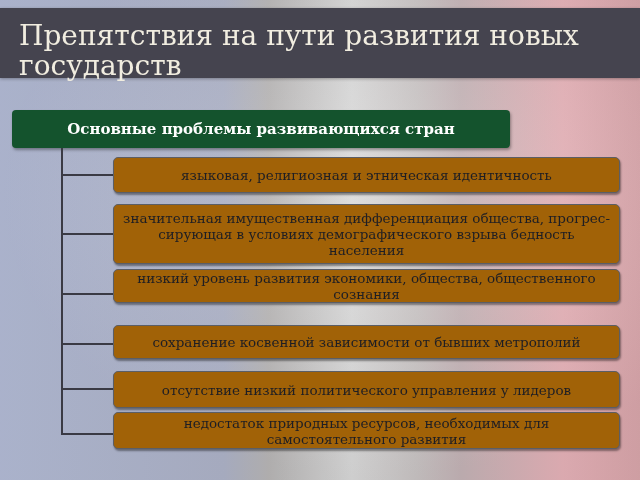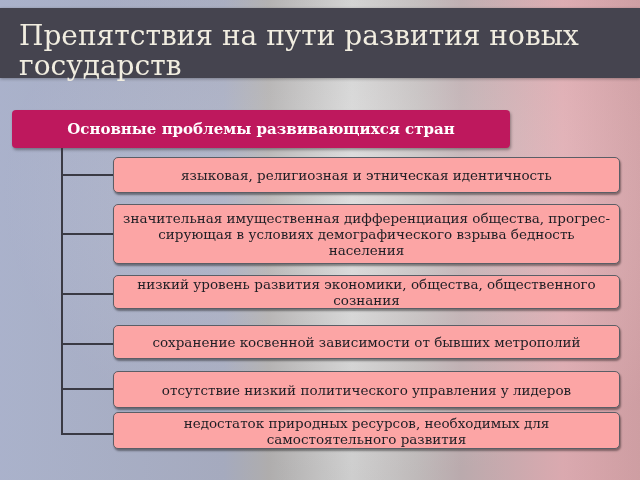--- a/index.html
+++ b/index.html
@@ -17,35 +17,35 @@
     background:#45444f;
     box-shadow: 0 1px 3px rgba(0,0,0,0.3);
   }
   .title-text {
     position:absolute; left:19px; top:13px; width:600px;
     color:#f1ede0; font-size:28px; line-height:30px;
     font-family: "DejaVu Serif", serif;
   }
   .heading-box {
     position:absolute; left:12px; top:110px; width:498px; height:38px;
-    background:#be185d; border-radius:4px;
+    background:#14532d; border-radius:4px;
     box-shadow: 1px 2px 3px rgba(0,0,0,0.35);
     display:flex; align-items:center; justify-content:center;
     color:#ffffff; font-weight:bold; font-size:15px;
   }
   .vline {
     position:absolute; left:61px; top:148px; width:2px; height:286px;
     background:#3a3a44;
   }
   .hline {
     position:absolute; left:61px; width:52px; height:2px; background:#3a3a44;
   }
   .item {
     position:absolute; left:113px; width:507px;
-    background:#fca5a5; border:1px solid #5b5e66; border-radius:5px;
+    background:#a16207; border:1px solid #5b5e66; border-radius:5px;
     box-shadow: 1px 2px 2px rgba(0,0,0,0.4);
     display:flex; align-items:center; justify-content:center;
     text-align:center; color:#1e1e24; font-size:13.5px; line-height:16px;
     padding:16px 8px; box-sizing:border-box;
   }
 </style>
 </head>
 <body>
 
 <div class="bg-shade"></div>
@@ -62,21 +62,21 @@
 <div class="item" style="top:157px;height:36px">
   <span>языковая, религиозная и этническая идентичность</span>
 </div>
 
 <div class="hline" style="top:233px"></div>
 <div class="item" style="top:204px;height:60px">
   <span>значительная имущественная дифференциация общества, прогрес-сирующая в условиях демографического взрыва бедность населения</span>
 </div>
 
 <div class="hline" style="top:293px"></div>
-<div class="item" style="top:275px;height:32px">
+<div class="item" style="top:269px;height:32px">
   <span>низкий уровень развития экономики, общества, общественного сознания</span>
 </div>
 
 <div class="hline" style="top:343px"></div>
 <div class="item" style="top:325px;height:24px">
   <span>сохранение косвенной зависимости от бывших метрополий</span>
 </div>
 
 <div class="hline" style="top:388px"></div>
 <div class="item" style="top:371px;height:37px">

